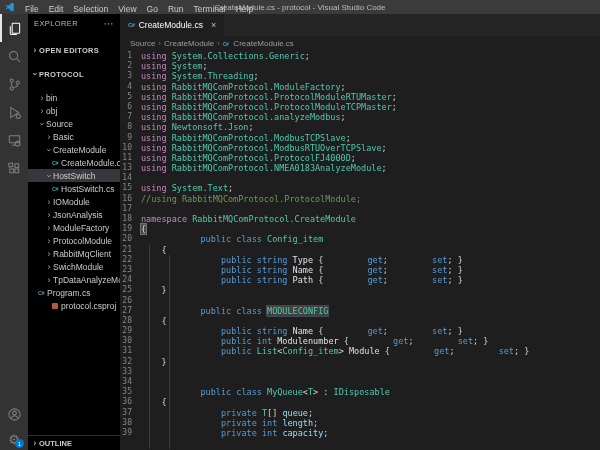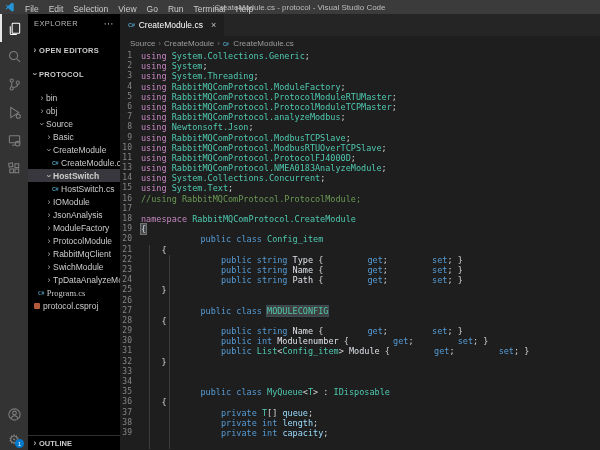--- a/index.html
+++ b/index.html
@@ -35,21 +35,21 @@
     flex-direction:column; flex-shrink:0; overflow:hidden;gap:10px; }
   .sb-header { height:19px; display:flex; align-items:center; padding:0 6px;
     font-size:7.5px; color:#b9b9b9; letter-spacing:.4px; }
   .sb-header .t { flex:1; }
   .sb-actions { font-size:10px; color:#b9b9b9; line-height:8px; cursor:default; }
   .sb-section { height:14px; display:flex; align-items:center; font-weight:bold;
     font-size:7.5px; letter-spacing:.3px; padding-left:3px; color:#cccccc; }
   .tree { overflow:hidden; }
   .tree-row { height:13px; display:flex; align-items:center; white-space:nowrap;
     font-size:8.5px; color:#cccccc; overflow:hidden; }
-  .tree-row.selected { background:#37373d;font-weight:bold; }
+  .tree-row.selected { background:#37373d; }
   .chev { display:inline-block; width:8px; font-size:8.5px; color:#b0b0b0;
     text-align:center; flex-shrink:0; }
   .chev.open { transform:rotate(90deg); }
   .cs-icon { color:#519aba; font-size:5.5px; font-weight:bold; margin-right:3px;
     flex-shrink:0; letter-spacing:-.5px; }
   .proj-icon { width:6px; height:6px; background:#b5593c; display:inline-block;
     margin-right:3px; border-radius:1px; flex-shrink:0; }
   .outline-row { margin-top:auto; height:15px; border-top:1px solid #303031;
     display:flex; align-items:center; font-weight:bold; font-size:7.5px;
     padding-left:3px; color:#cccccc; }
@@ -216,25 +216,25 @@
           <span>RabbitMqClient</span>
         </div>
         <div class="tree-row" style="padding-left: 17px;">
           <span class="chev">›</span>
           <span>SwichModule</span>
         </div>
         <div class="tree-row" style="padding-left: 17px;">
           <span class="chev">›</span>
           <span>TpDataAnalyzeMod...</span>
         </div>
-        <div class="tree-row" style="padding-left: 10px; font-family: Liberation Serif, serif;">
+        <div class="tree-row" style="padding-left: 10px;">
           <span class="cs-icon">C#</span>
           <span>Program.cs</span>
         </div>
-        <div class="tree-row" style="padding-left: 6px;">
+        <div class="tree-row" style="padding-left: 24px;">
           <span class="proj-icon"></span>
           <span>protocol.csproj</span>
         </div>
       </div>
     <div class="outline-row">
       <span class="chev">›</span>
       <span>OUTLINE</span>
     </div>
   </div>
 
@@ -300,21 +300,20 @@
         <div class="code-line">
           <span class="ln">11</span>
           <span class="lc"><span class="tok-k">using </span><span class="tok-t">RabbitMQComProtocol.ProtocolFJ4000D</span><span class="tok-p">;</span></span>
         </div>
         <div class="code-line">
           <span class="ln">13</span>
           <span class="lc"><span class="tok-k">using </span><span class="tok-t">RabbitMQComProtocol.NMEA0183AnalyzeModule</span><span class="tok-p">;</span></span>
         </div>
         <div class="code-line">
           <span class="ln">14</span>
-          <span class="lc"><span class="tok-k">using </span><span class="tok-t">System.Collections.Concurrent</span><span class="tok-p">;</span></span>
         </div>
         <div class="code-line">
           <span class="ln">15</span>
           <span class="lc"><span class="tok-k">using </span><span class="tok-t">System.Text</span><span class="tok-p">;</span></span>
         </div>
         <div class="code-line">
           <span class="ln">16</span>
           <span class="lc"><span class="tok-c">//using RabbitMQComProtocol.ProtocolModule;</span></span>
         </div>
         <div class="code-line">

